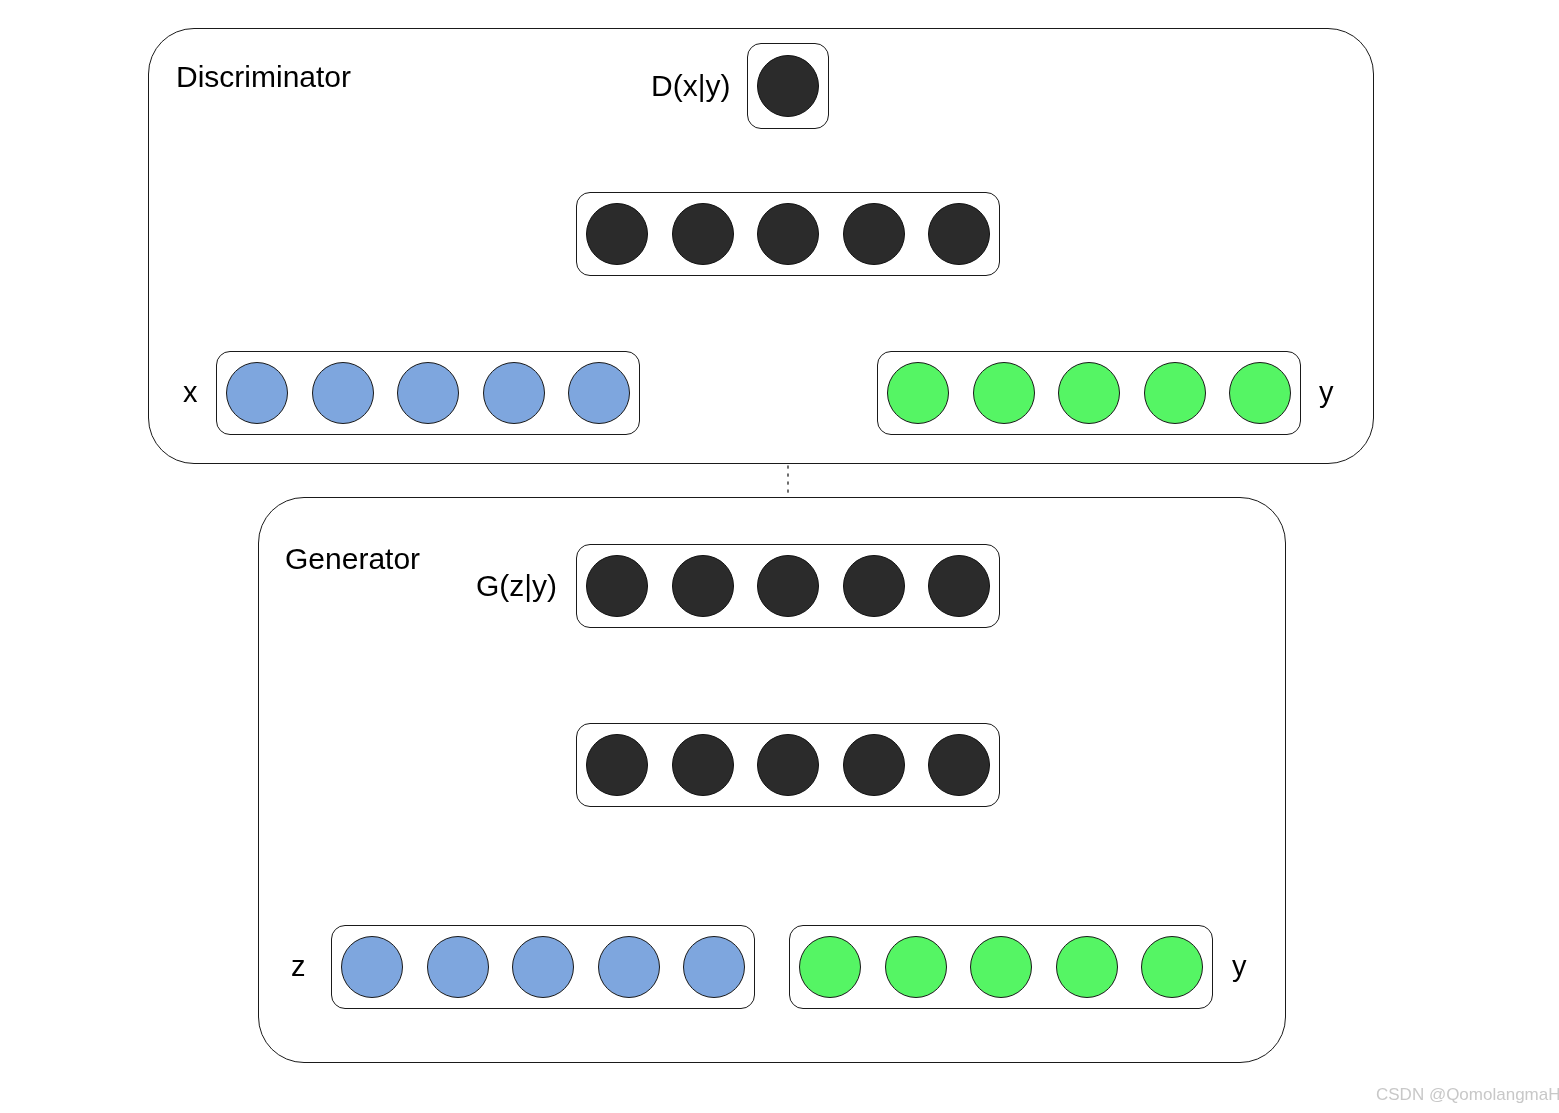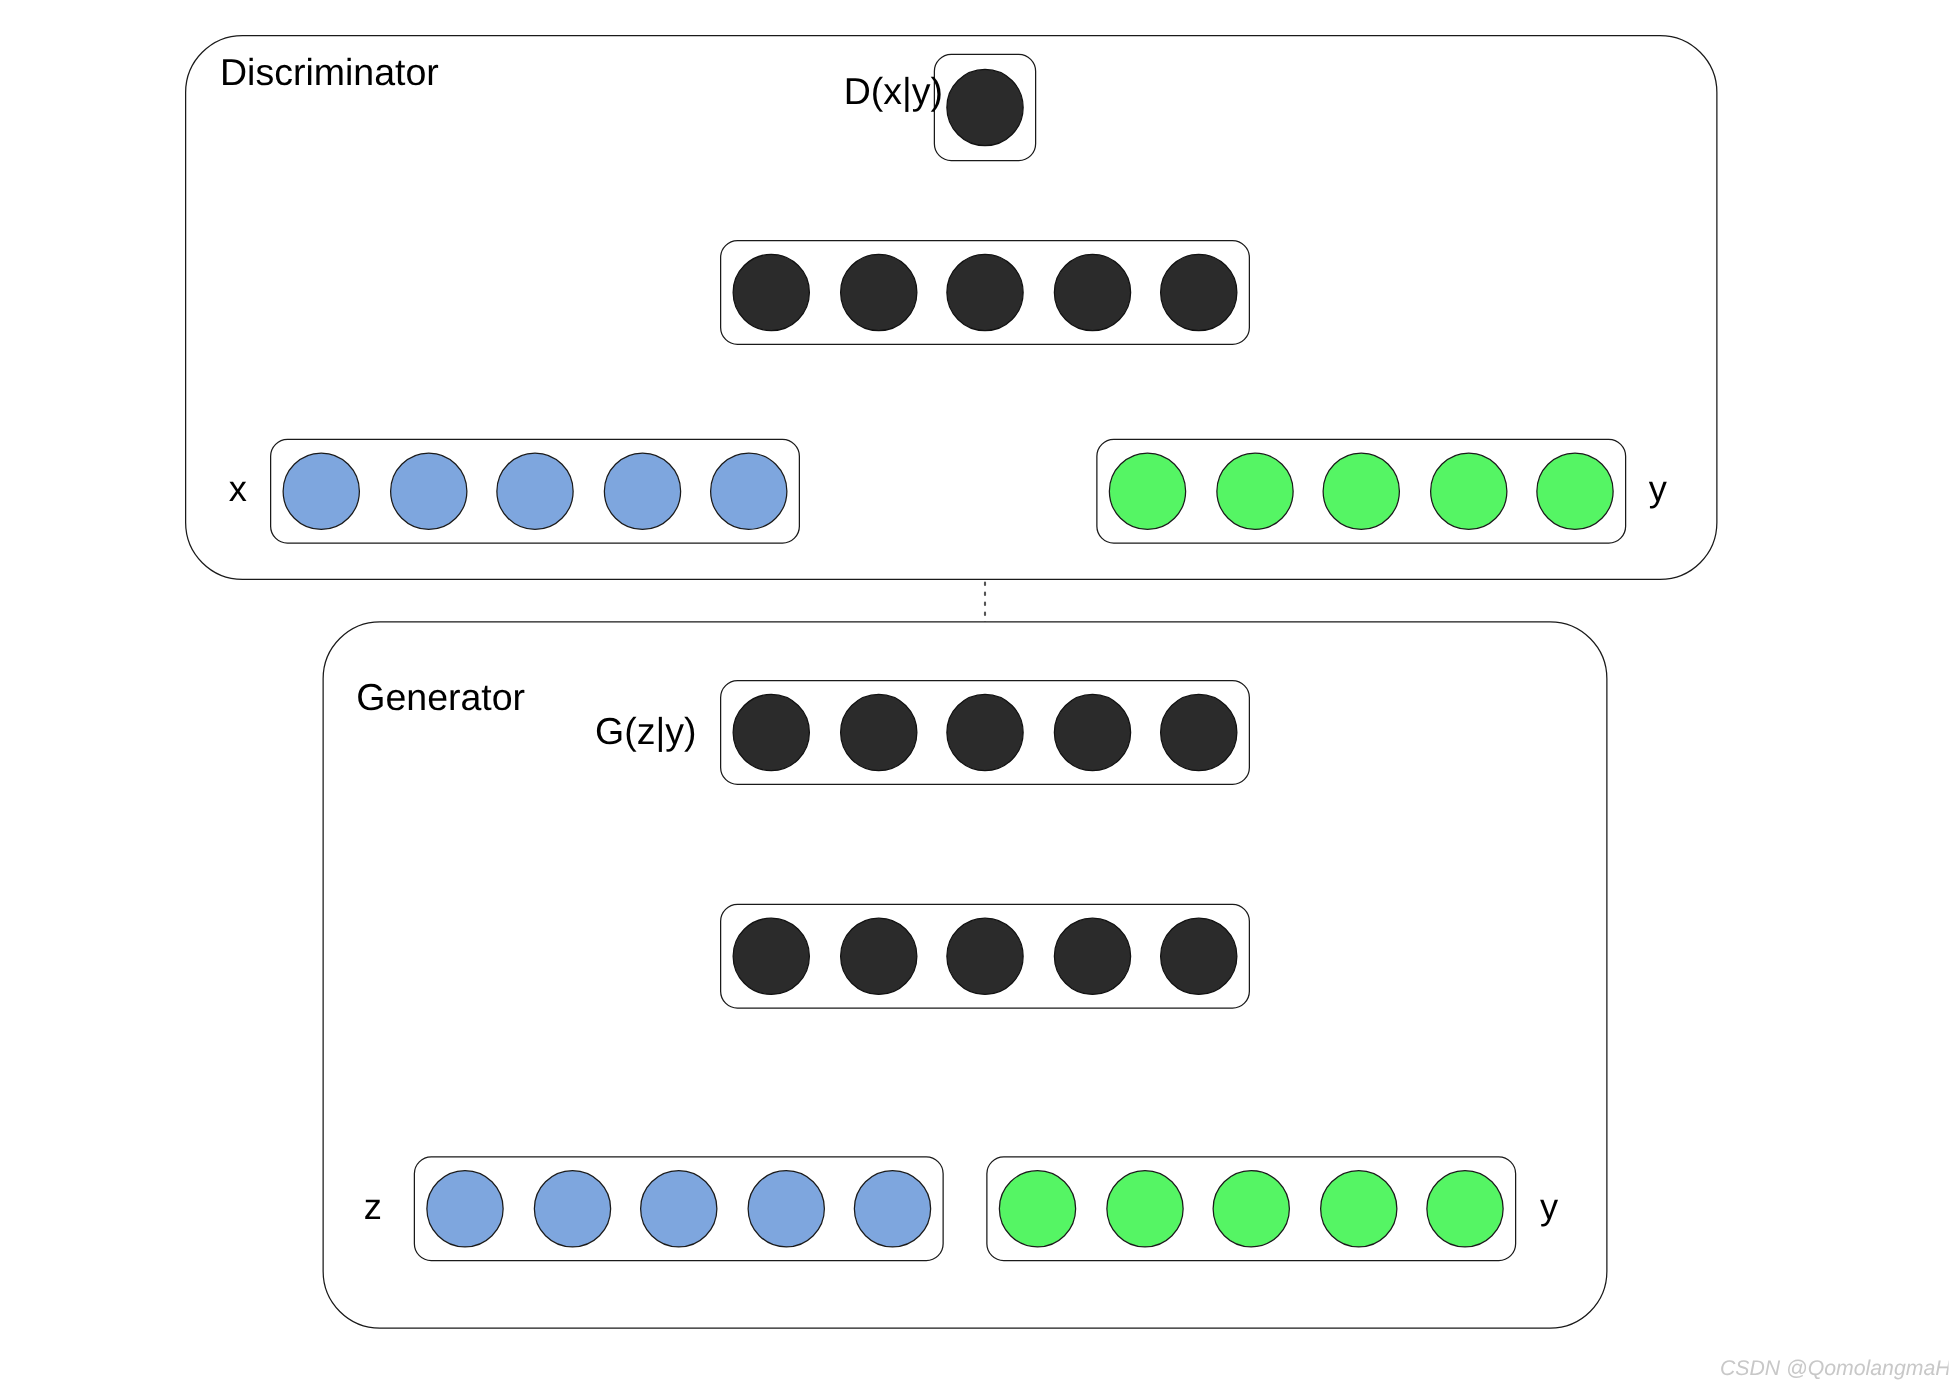--- a/index.html
+++ b/index.html
@@ -115,26 +115,26 @@
 
     <line x1="788" y1="805" x2="788" y2="634" stroke="#111111" stroke-width="1.9" marker-end="url(#arrowSolid)"></line>
 
     <line x1="545" y1="925" x2="782" y2="812" stroke="#111111" stroke-width="1.9" marker-end="url(#arrowSolid)"></line>
 
     <line x1="1006" y1="925" x2="795" y2="812" stroke="#111111" stroke-width="1.9" marker-end="url(#arrowSolid)"></line>
   </svg>
 
   <div class="module" style="left:148px; top:28px; width:1226px; height:436px;"></div>
 
-  <div class="module-title" style="left:176px; top:44px;">Discriminator</div>
+  <div class="module-title" style="left:176px; top:62px;">Discriminator</div>
 
   <div class="outbox" style="left:747px; top:43px; width:82px; height:86px;">
     <div class="node dark" style="width:62px; height:62px;"></div>
   </div>
-  <div class="lbl" style="left:651px; top:59px;margin-left:24px;">D(x|y)</div>
+  <div class="lbl" style="left:651px; top:71px;">D(x|y)</div>
 
   <div class="layer" style="left:576px; top:192px; width:424px; height:84px;">
     <div class="node dark" style="width:62px;height:62px;"></div>
     <div class="node dark" style="width:62px;height:62px;"></div>
     <div class="node dark" style="width:62px;height:62px;"></div>
     <div class="node dark" style="width:62px;height:62px;"></div>
     <div class="node dark" style="width:62px;height:62px;"></div>
   </div>
 
   <div class="layer" style="left:216px; top:351px; width:424px; height:84px;">
@@ -187,15 +187,15 @@
 
   <div class="layer" style="left:789px; top:925px; width:424px; height:84px;">
     <div class="node green" style="width:62px;height:62px;"></div>
     <div class="node green" style="width:62px;height:62px;"></div>
     <div class="node green" style="width:62px;height:62px;"></div>
     <div class="node green" style="width:62px;height:62px;"></div>
     <div class="node green" style="width:62px;height:62px;"></div>
   </div>
   <div class="lbl small-var" style="left:1232px; top:952px;">y</div>
 
-  <div class="watermark" style="left:1376px; top:1085px;font-style:italic;">CSDN @QomolangmaH</div>
+  <div class="watermark" style="left:1376px; top:1085px;">CSDN @QomolangmaH</div>
 
 </div>
 
 </body></html>

